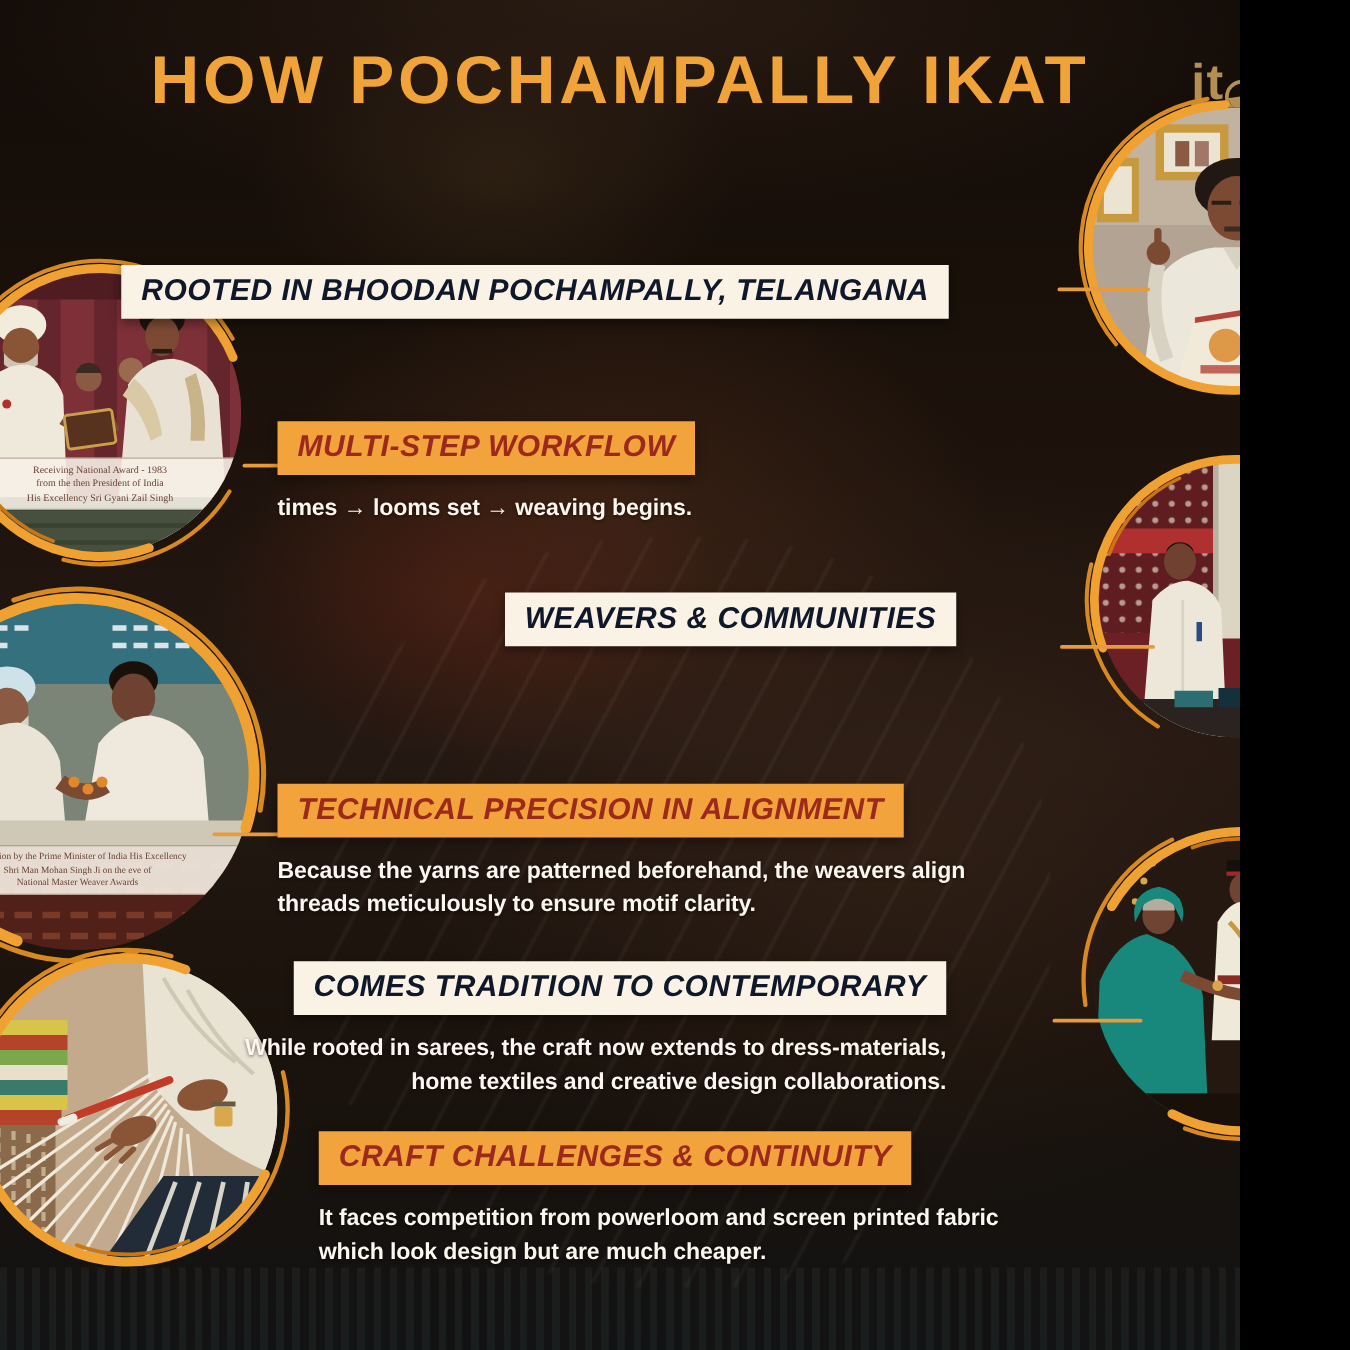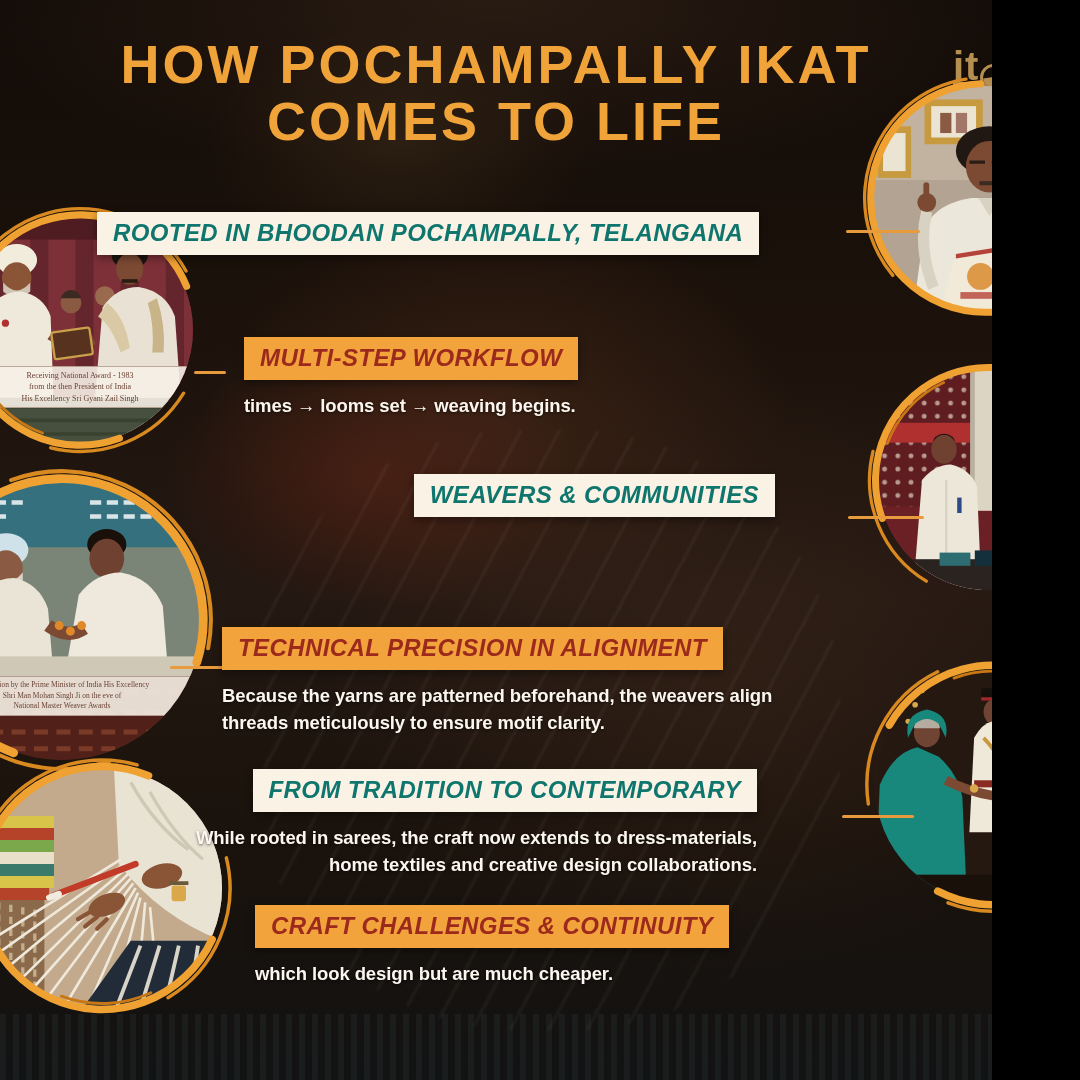--- a/index.html
+++ b/index.html
@@ -49,28 +49,28 @@
     background:#C39A58;border-radius:0 0 10px 10px;transform:rotate(-8deg);
   }
   
   .section{position:absolute;}
   .sec-right{text-align:right;width:660px;}
   .sec-left{text-align:left;width:640px;}
   .hdr{
     display:inline-block;padding:7px 16px 8px;font-size:24px;font-weight:bold;font-style:italic;
     letter-spacing:.4px;box-shadow:0 3px 8px rgba(0,0,0,.4);white-space:nowrap;
   }
-  .hdr.cream{background:#FBF2E6;color:#0f766e;}
+  .hdr.cream{background:#FBF2E6;color:#0f172a;}
   .hdr.orange{background:#F2A33C;color:#9C2A1C;}
   .body{margin-top:13px;font-size:18.5px;font-weight:bold;color:#FBF6EE;line-height:1.45;
         letter-spacing:-.1px;text-shadow:0 1px 3px rgba(0,0,0,.55);}
   .body span{display:block;white-space:nowrap;}
   .s1{top:212px;right:235px;}
-  .s2{top:337px;left:222px;margin-left:22px;}
-  .s3{top:474px;right:217px;}
+  .s2{top:337px;left:222px;}
+  .s3{top:474px;right:227px;}
   .s4{top:627px;left:222px;}
   .s5{top:769px;right:235px;}
   .s6{top:905px;left:222px;margin-left:33px;}
   
   .dash{position:absolute;height:3px;background:#E89B3C;border-radius:2px;}
   .d1{left:846px;top:230px;width:74px;}
   .d2{left:194px;top:371px;width:32px;}
   .d3{left:848px;top:516px;width:76px;}
   .d4{left:170px;top:666px;width:54px;}
   .d5{left:842px;top:815px;width:72px;}
@@ -114,21 +114,20 @@
       <g id="brush-ring" fill="none" stroke-linecap="round">
         <circle cx="50" cy="50" r="45" stroke="#EFA132" stroke-width="2.8" stroke-dasharray="210 73"></circle>
         <circle cx="50" cy="50" r="47.4" stroke="#D8891F" stroke-width="1.3" stroke-dasharray="100 50 60 88" transform="rotate(140 50 50)"></circle>
         <circle cx="50" cy="50" r="42.8" stroke="#C87714" stroke-width="1.1" stroke-dasharray="34 264" transform="rotate(40 50 50)"></circle>
       </g>
     </defs>
   </svg>
 
   <div id="title">
     <span>HOW POCHAMPALLY IKAT</span>
-    <span>COMES TO LIFE</span>
   </div>
 
   <div id="logo">
     <span>it</span>
     <span class="o-mark"></span>
     <span>kri</span>
   </div>
 
   <div class="photo c1">
     <svg viewBox="0 0 100 100" preserveAspectRatio="xMidYMid slice">
@@ -387,26 +386,27 @@
 
   <div class="section sec-left s4">
     <div class="hdr orange">TECHNICAL PRECISION IN ALIGNMENT</div>
     <div class="body">
       <span>Because the yarns are patterned beforehand, the weavers align</span>
       <span>threads meticulously to ensure motif clarity.</span>
     </div>
   </div>
 
   <div class="section sec-right s5">
-    <div class="hdr cream">FROM TRADITION TO CONTEMPORARY</div>
+    <div class="hdr cream">COMES TRADITION TO CONTEMPORARY</div>
     <div class="body">
       <span>While rooted in sarees, the craft now extends to dress-materials,</span>
       <span>home textiles and creative design collaborations.</span>
     </div>
   </div>
 
   <div class="section sec-left s6">
     <div class="hdr orange">CRAFT CHALLENGES &amp; CONTINUITY</div>
     <div class="body">
+      <span>It faces competition from powerloom and screen printed fabric</span>
       <span>which look design but are much cheaper.</span>
     </div>
   </div>
 </div>
 
 </body></html>

